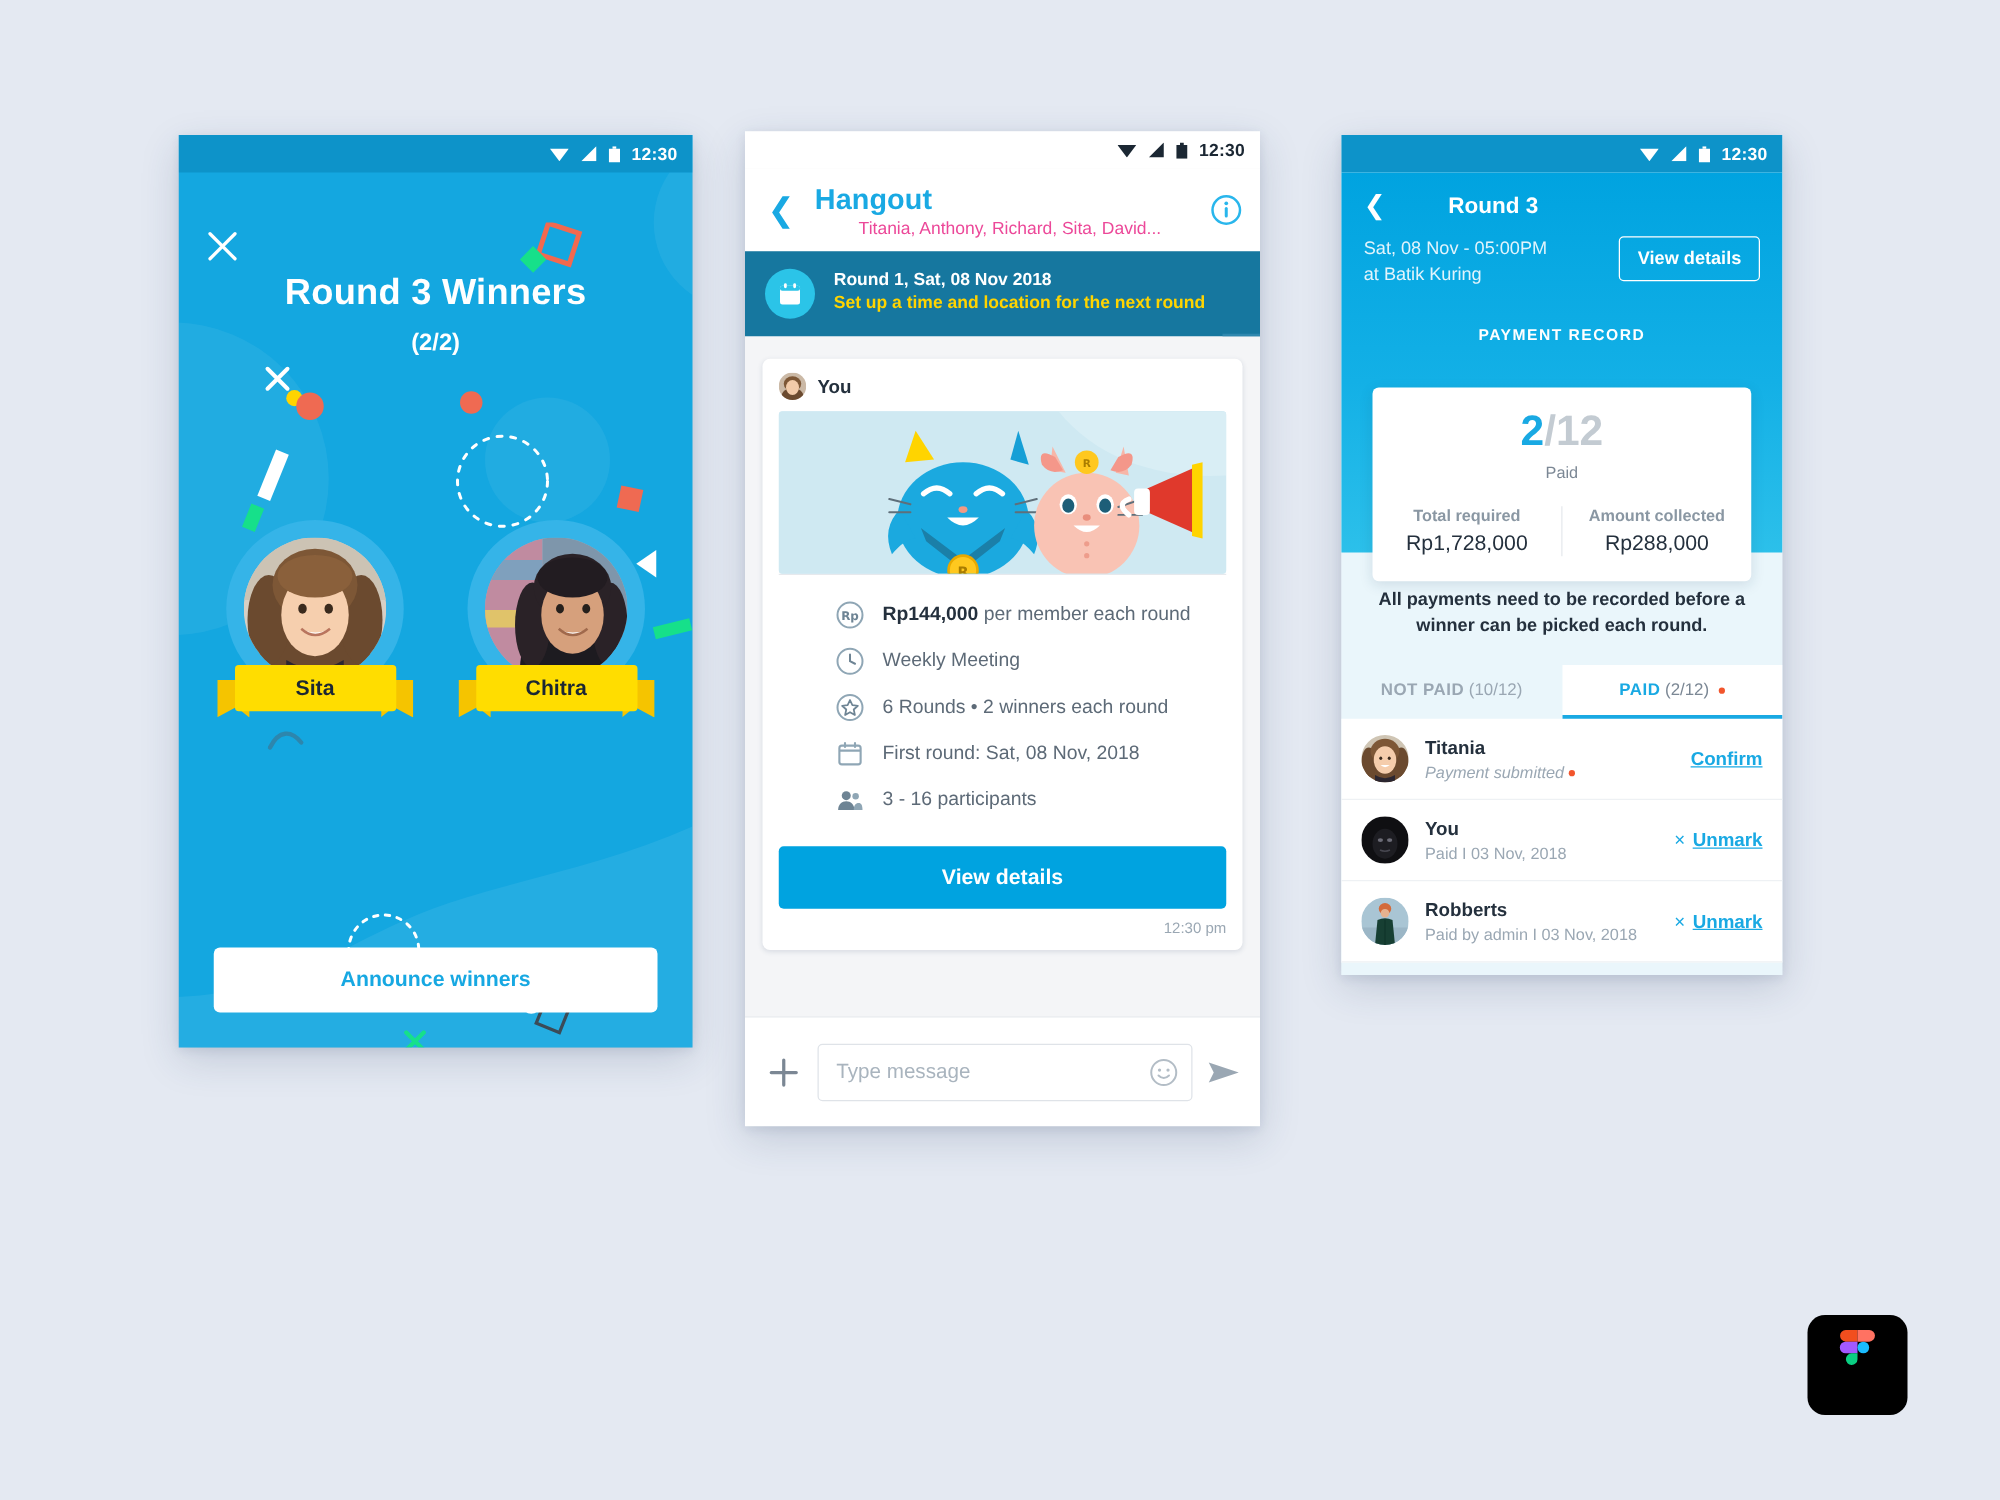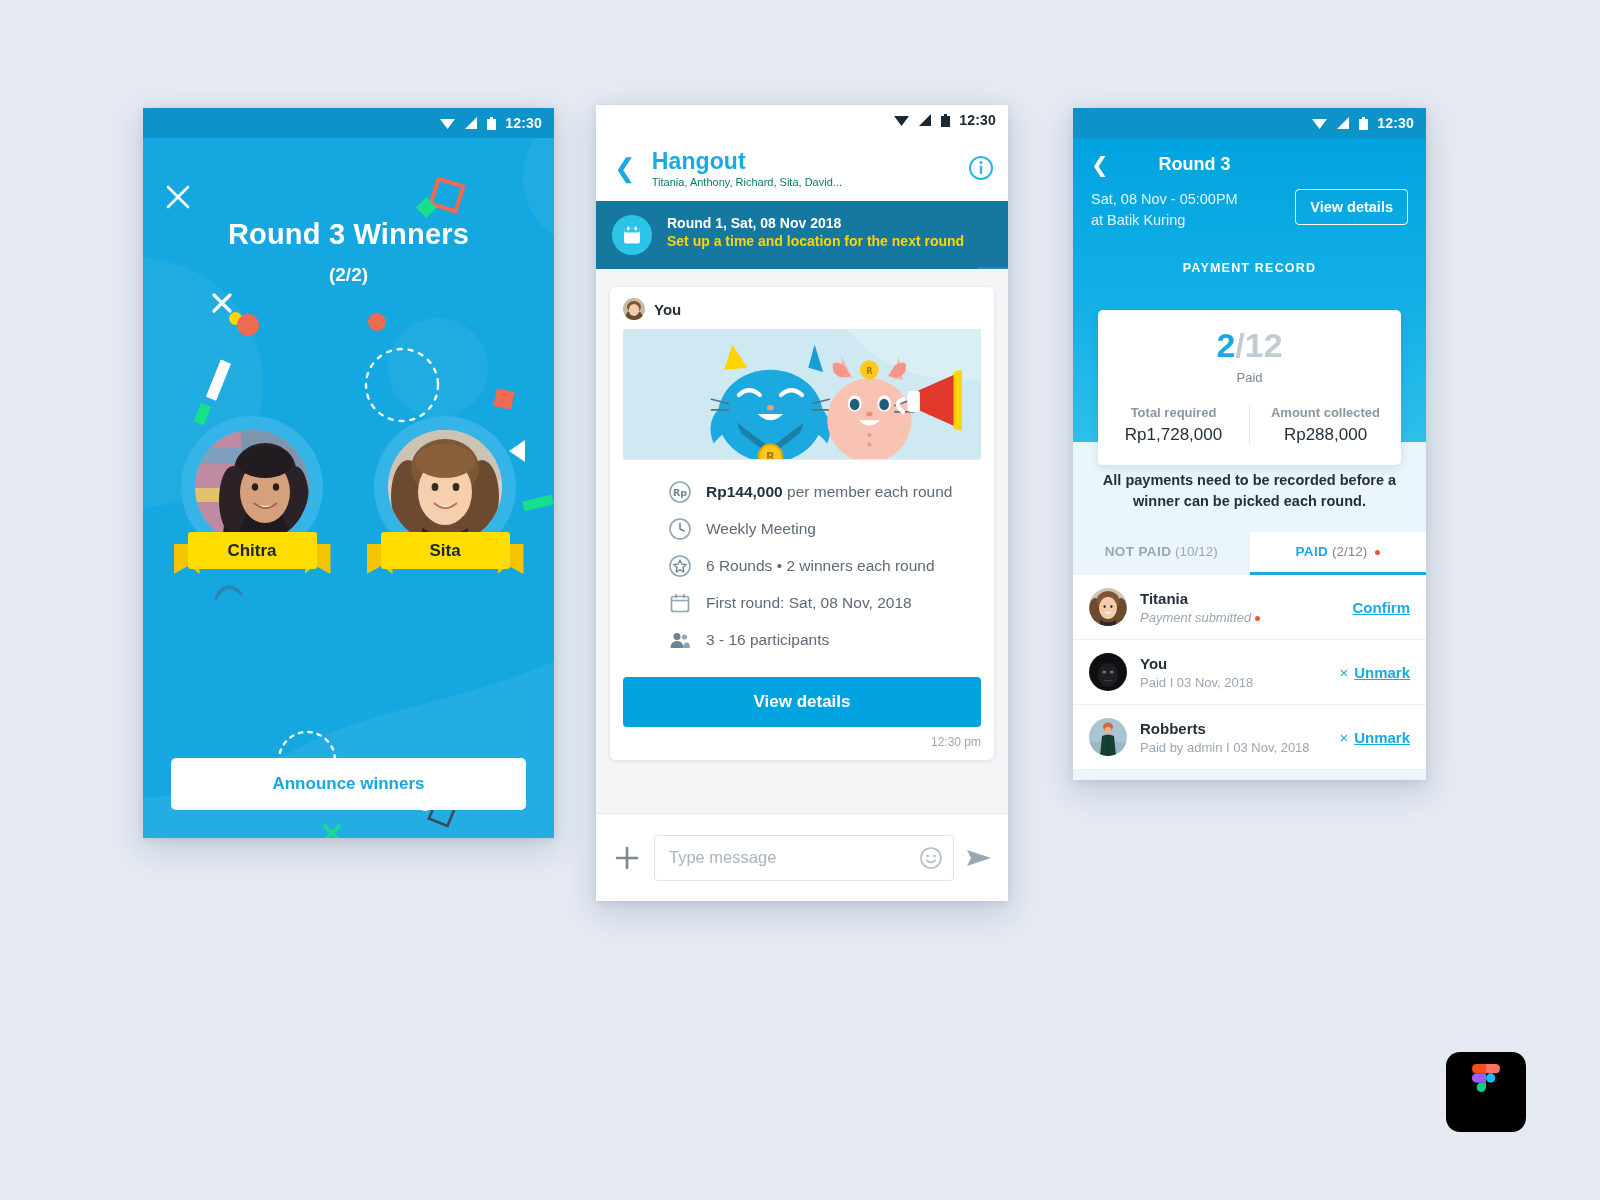--- a/index.html
+++ b/index.html
@@ -83,21 +83,21 @@
 
   
   #screen2 { left: 596px; top: 105px; width: 412px; height: 796px; background: #f4f5f7; }
   #screen2 .statusbar { background: #fff; color: #1b2733; }
   .s2-appbar {
     background:#fff; height: 66px; display:flex; align-items:center; padding: 0 14px 0 12px; gap: 4px;
   }
   .chev-back { font-size: 26px; color: #19a9e3; line-height: 1; cursor: pointer; padding: 0 6px; }
   .s2-titles { flex: 1; margin-left: 6px; }
   .s2-title { color: #19a9e3; font-size: 23px; font-weight: 700; letter-spacing:.1px; }
-  .s2-members { color: #0f766e; font-size: 11px; margin-top: 1px; }
+  .s2-members { color: #ec4899; font-size: 14px; margin-top: 1px; text-align: center; }
   .info-ic { width: 26px; height: 26px; cursor: pointer; }
   .s2-banner {
     position: relative; background: #16779f; padding: 14px 16px; display: flex;
     gap: 15px; overflow: hidden;
   }
   .ban-ic {
     width: 40px; height: 40px; border-radius: 50%; background: #2bc4e8;
     display: flex; align-items: center; justify-content: center; flex: 0 0 auto;
   }
   .ban-l1 { color: #fff; font-size: 14px; font-weight: 700; }
@@ -282,20 +282,49 @@
       </div>
 
       <svg class="s1-close" viewBox="0 0 26 26">
           <path d="M3 3 L23 23 M23 3 L3 23" stroke="#fff" stroke-width="2.6" stroke-linecap="round"></path>
         </svg>
 
       <div class="s1-title">Round 3 Winners</div>
       <div class="s1-sub">(2/2)</div>
 
       <div class="winners">
+        <div class="winner">
+          <div class="w-ring">
+            <div class="w-photo">
+              <svg width="114" height="114" viewBox="0 0 114 114">
+                <rect width="114" height="114" fill="#d8cfc4"></rect>
+                <rect x="0" y="0" width="114" height="50" fill="#ccc3b4"></rect>
+                <ellipse cx="57" cy="104" rx="46" ry="42" fill="#6b4a2f"></ellipse>
+                <ellipse cx="20" cy="66" rx="17" ry="36" fill="#6b4a2f"></ellipse>
+                <ellipse cx="94" cy="66" rx="17" ry="36" fill="#6b4a2f"></ellipse>
+                <ellipse cx="57" cy="38" rx="34" ry="29" fill="#7d5736"></ellipse>
+                <ellipse cx="57" cy="62" rx="27" ry="33" fill="#f6cfae"></ellipse>
+                <ellipse cx="57" cy="31" rx="30" ry="17" fill="#8a603b"></ellipse>
+                <ellipse cx="47" cy="57" rx="3.4" ry="4" fill="#3a2a1d"></ellipse>
+                <ellipse cx="68" cy="57" rx="3.4" ry="4" fill="#3a2a1d"></ellipse>
+                <path d="M48 74 Q57 81 67 74 Q57 78 48 74" fill="#fff"></path>
+                <path d="M46 73 Q57 83 69 73" fill="none" stroke="#b9755e" stroke-width="2"></path>
+                <path d="M34 98 Q57 112 80 98 L80 114 L34 114 Z" fill="#2b2630"></path>
+              </svg>
+            </div>
+          </div>
+          <div class="ribbon">
+            <div class="tail-l"></div>
+            <div class="tail-r"></div>
+            <div class="band">
+              <span>Sita</span>
+            </div>
+          </div>
+        </div>
+
         <div class="winner">
           <div class="w-ring">
             <div class="w-photo">
               <svg width="114" height="114" viewBox="0 0 114 114">
                 <rect width="114" height="114" fill="#9ab4c8"></rect>
                 <rect x="0" y="0" width="46" height="114" fill="#c08ba0"></rect>
                 <rect x="0" y="18" width="46" height="16" fill="#7fa0bd"></rect>
                 <rect x="0" y="58" width="46" height="14" fill="#e0c36a"></rect>
                 <rect x="46" y="0" width="68" height="114" fill="#7e96ab"></rect>
                 <ellipse cx="70" cy="104" rx="42" ry="40" fill="#1d1b20"></ellipse>
@@ -312,49 +341,20 @@
             </div>
           </div>
           <div class="ribbon">
             <div class="tail-l"></div>
             <div class="tail-r"></div>
             <div class="band">
               <span>Chitra</span>
             </div>
           </div>
         </div>
-
-        <div class="winner">
-          <div class="w-ring">
-            <div class="w-photo">
-              <svg width="114" height="114" viewBox="0 0 114 114">
-                <rect width="114" height="114" fill="#d8cfc4"></rect>
-                <rect x="0" y="0" width="114" height="50" fill="#ccc3b4"></rect>
-                <ellipse cx="57" cy="104" rx="46" ry="42" fill="#6b4a2f"></ellipse>
-                <ellipse cx="20" cy="66" rx="17" ry="36" fill="#6b4a2f"></ellipse>
-                <ellipse cx="94" cy="66" rx="17" ry="36" fill="#6b4a2f"></ellipse>
-                <ellipse cx="57" cy="38" rx="34" ry="29" fill="#7d5736"></ellipse>
-                <ellipse cx="57" cy="62" rx="27" ry="33" fill="#f6cfae"></ellipse>
-                <ellipse cx="57" cy="31" rx="30" ry="17" fill="#8a603b"></ellipse>
-                <ellipse cx="47" cy="57" rx="3.4" ry="4" fill="#3a2a1d"></ellipse>
-                <ellipse cx="68" cy="57" rx="3.4" ry="4" fill="#3a2a1d"></ellipse>
-                <path d="M48 74 Q57 81 67 74 Q57 78 48 74" fill="#fff"></path>
-                <path d="M46 73 Q57 83 69 73" fill="none" stroke="#b9755e" stroke-width="2"></path>
-                <path d="M34 98 Q57 112 80 98 L80 114 L34 114 Z" fill="#2b2630"></path>
-              </svg>
-            </div>
-          </div>
-          <div class="ribbon">
-            <div class="tail-l"></div>
-            <div class="tail-r"></div>
-            <div class="band">
-              <span>Sita</span>
-            </div>
-          </div>
-        </div>
       </div>
 
       <button class="s1-cta">Announce winners</button>
     </div>
   </div>
 
   <div class="phone" id="screen2">
     <div class="statusbar">
       <svg class="sb-ico" width="15" height="12" viewBox="0 0 15 12">
           <path d="M0 2 L15 2 L7.5 12 Z" fill="#1b2733"></path>

